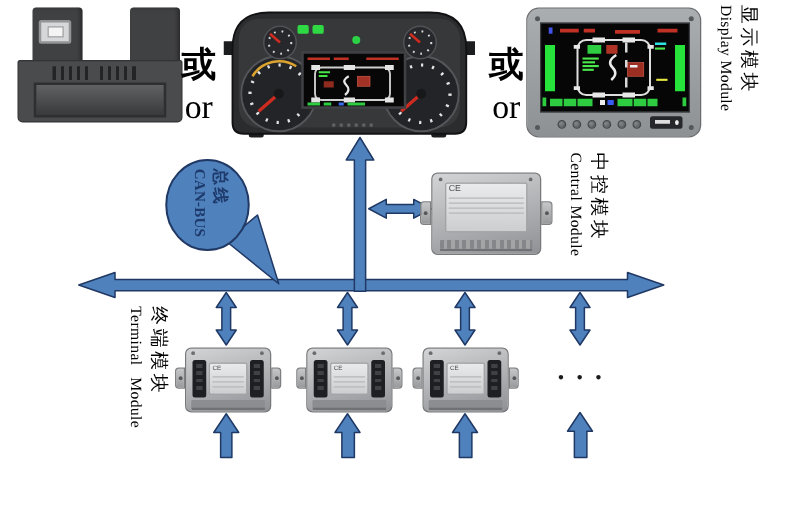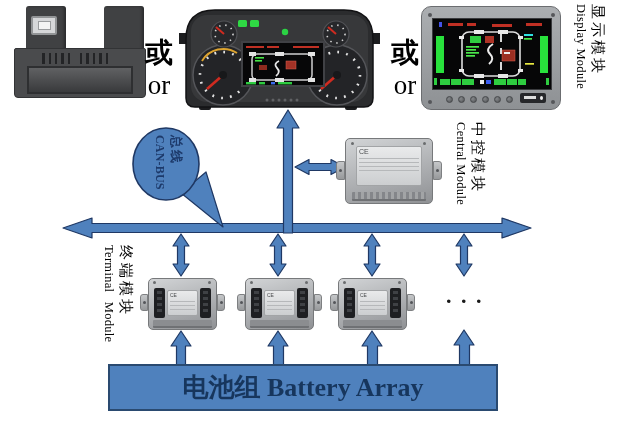--- a/index.html
+++ b/index.html
@@ -306,15 +306,14 @@
       <span class="ce" style="font-size:5px;">CE</span>
       <i></i>
         <i></i>
         <i></i>
     </div>
     <div class="mbase" style="left:5px;top:42px;width:59px;height:6px;"></div>
   </div>
 
   <div class="abs" id="ellipsis">. . .</div>
 
-  <div class="abs" id="battery">电池组 Battery Array</div>
 
 </div>
 
 </body></html>

